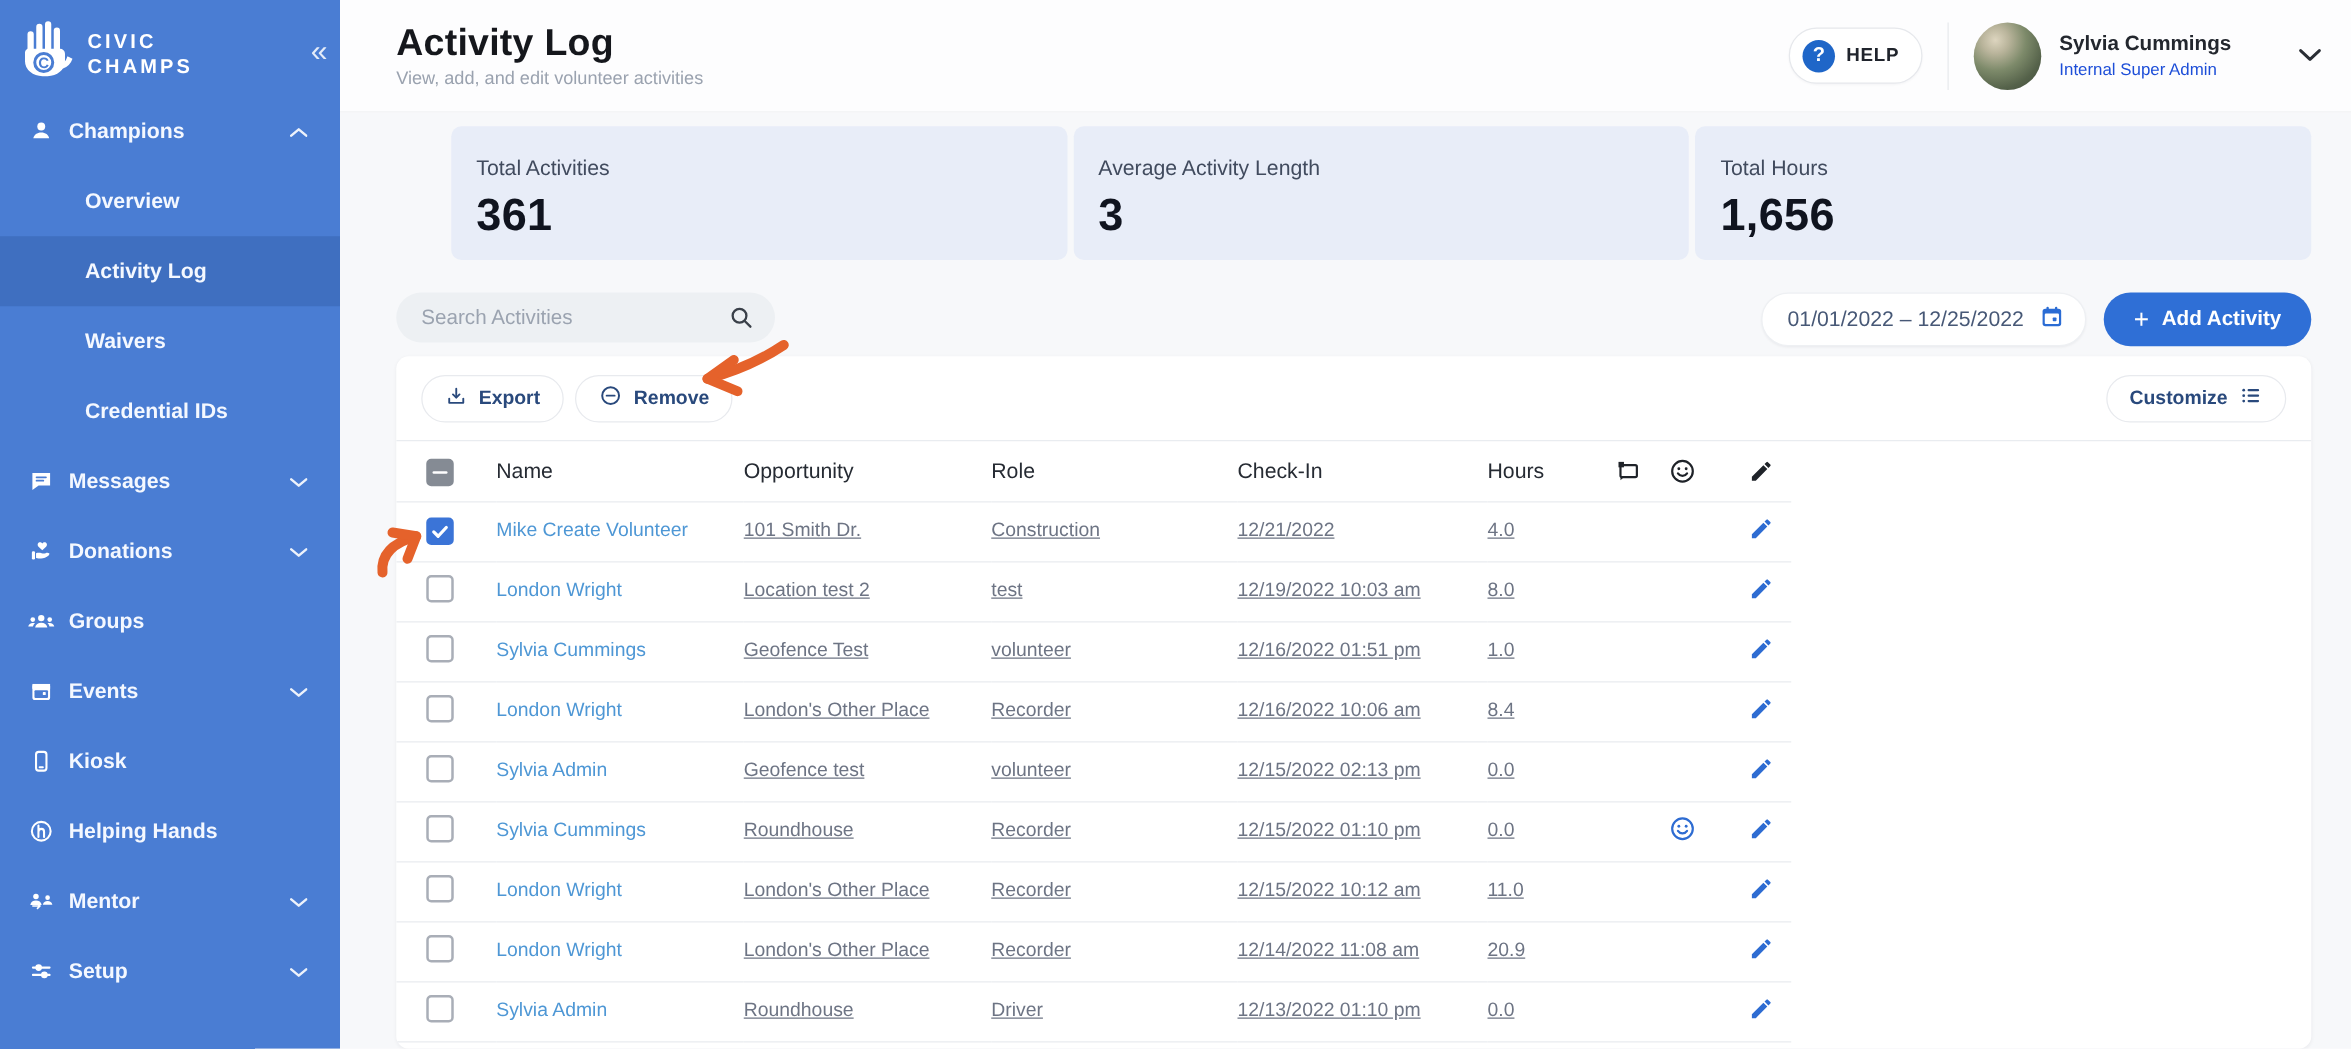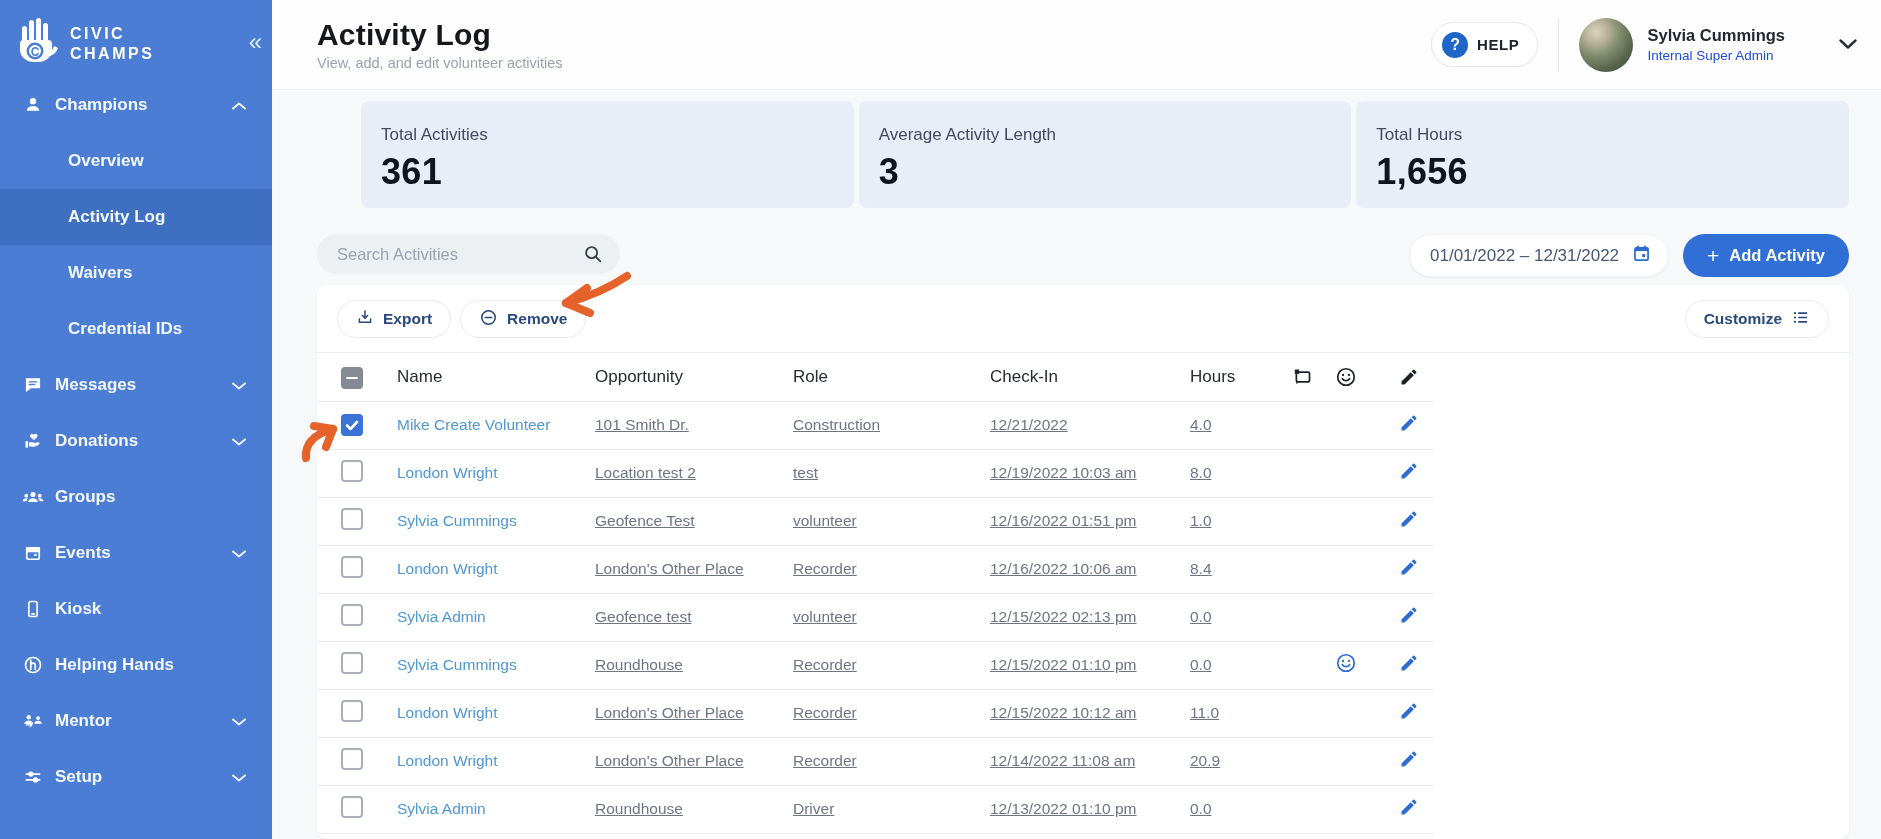--- a/index.html
+++ b/index.html
@@ -296,21 +296,21 @@
         <input class="search-input" value="" placeholder="Search Activities" style="">
         <span class="search-icon">
           <svg width="22" height="22" viewBox="0 0 24 24" fill="none" stroke="#3a4049" stroke-width="2">
               <circle cx="10.5" cy="10.5" r="6"></circle>
               <path d="M15 15l5 5" stroke-linecap="round"></path>
             </svg>
         </span>
       </div>
       <div class="controls-spacer"></div>
       <div class="date-pill">
-        <span class="date-text">01/01/2022 – 12/31/2022</span>
+        <span class="date-text">01/01/2022 – 12/25/2022</span>
         <span>
           <svg width="21" height="21" viewBox="0 0 24 24">
               <rect x="3.5" y="4.5" width="17" height="16" rx="2.5" fill="#2b6cd4"></rect>
               <rect x="5.5" y="9" width="13" height="9.5" rx="1" fill="#fff"></rect>
               <rect x="12.8" y="12.6" width="3.4" height="3.4" rx=".7" fill="#2b6cd4"></rect>
               <rect x="7" y="2.8" width="2.2" height="3.6" rx="1.1" fill="#2b6cd4"></rect>
               <rect x="14.8" y="2.8" width="2.2" height="3.6" rx="1.1" fill="#2b6cd4"></rect>
             </svg>
         </span>
       </div>

